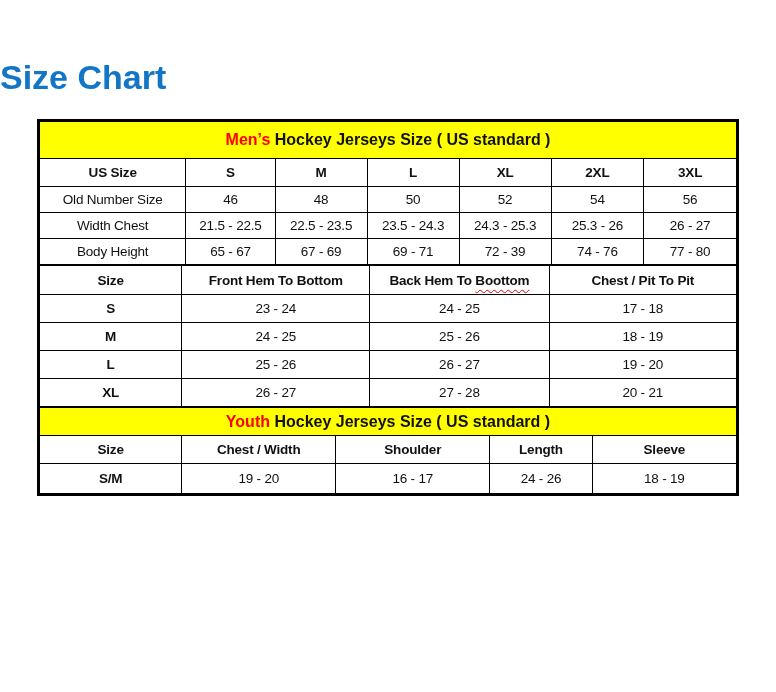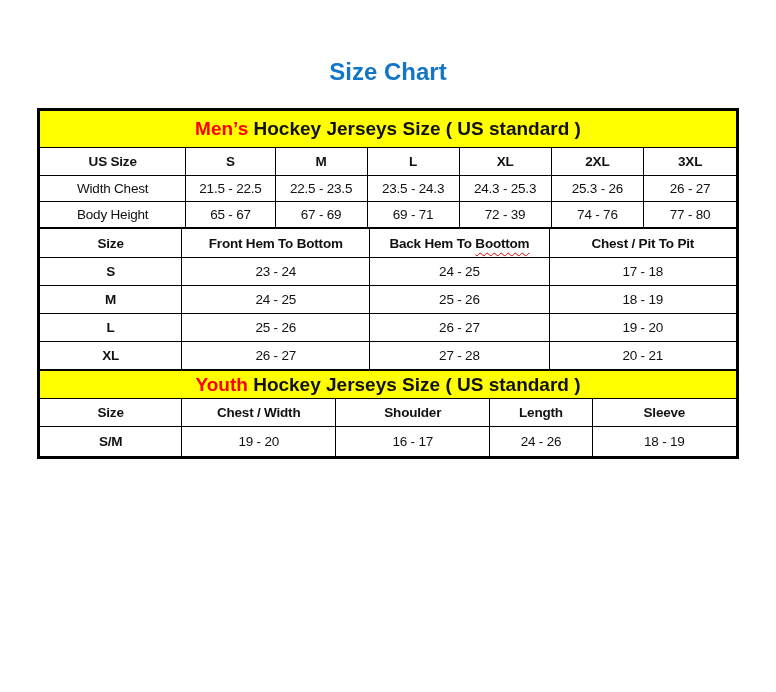--- a/index.html
+++ b/index.html
@@ -2,36 +2,36 @@
 <html><head>
 <meta charset="utf-8">
 <style>
   html,body { margin:0; padding:0; }
   body {
     width:776px; height:692px; background:#ffffff;
     font-family:"Liberation Sans", sans-serif; color:#111;
     overflow:hidden;
   }
   .page-title {
-    padding-top:58px; text-align:center;
-    font-size:24px; font-weight:700; color:#1375c6; letter-spacing:0;
+    padding-top:58px; text-align:left;
+    font-size:34px; font-weight:700; color:#1375c6; letter-spacing:0;
   }
   .chart-wrap {
     width:698px; margin:22px 0 0 37px;
     border:2px solid #000; background:#fff;
   }
   table { width:100%; border-collapse:collapse; table-layout:fixed; }
   th, td {
     border:1.5px solid #000; text-align:center; vertical-align:middle;
     padding:0 2px; font-size:13.5px; letter-spacing:-0.2px;
     overflow:hidden; white-space:nowrap;
   }
   th { font-weight:700;margin-left:24px; }
   tr.banner-row td {
-    background:#ffff00; font-weight:700; font-size:19px; height:36px;
+    background:#ffff00; font-weight:700; font-size:16px; height:36px;
     letter-spacing:0;
   }
   .hl { color:#ff0000; }
   tr.hdr-row th { height:27px; }
   tr.data-row td { height:25px; }
   .sec-womens tr.hdr-row th { height:28px; }
   .sec-womens tr.data-row td { height:27px; }
   .sec-youth  tr.banner-row td { height:27px; }
   .sec-youth  tr.data-row td { height:29px; }
   td.row-label { font-weight:400; }
@@ -67,20 +67,29 @@
       <td colspan="7"><span class="hl">Men’s</span><span> Hockey Jerseys Size ( US standard )</span></td>
     </tr>
     <tr class="hdr-row">
       <th>US Size</th>
       <th>S</th>
       <th>M</th>
       <th>L</th>
       <th>XL</th>
       <th>2XL</th>
       <th>3XL</th>
+    </tr>
+    <tr class="data-row">
+      <td class="row-label">Old Number Size</td>
+      <td>46</td>
+      <td>48</td>
+      <td>50</td>
+      <td>52</td>
+      <td>54</td>
+      <td>56</td>
     </tr>
     <tr class="data-row">
       <td class="row-label">Width Chest</td>
       <td>21.5 - 22.5</td>
       <td>22.5 - 23.5</td>
       <td>23.5 - 24.3</td>
       <td>24.3 - 25.3</td>
       <td>25.3 - 26</td>
       <td>26 - 27</td>
     </tr>

